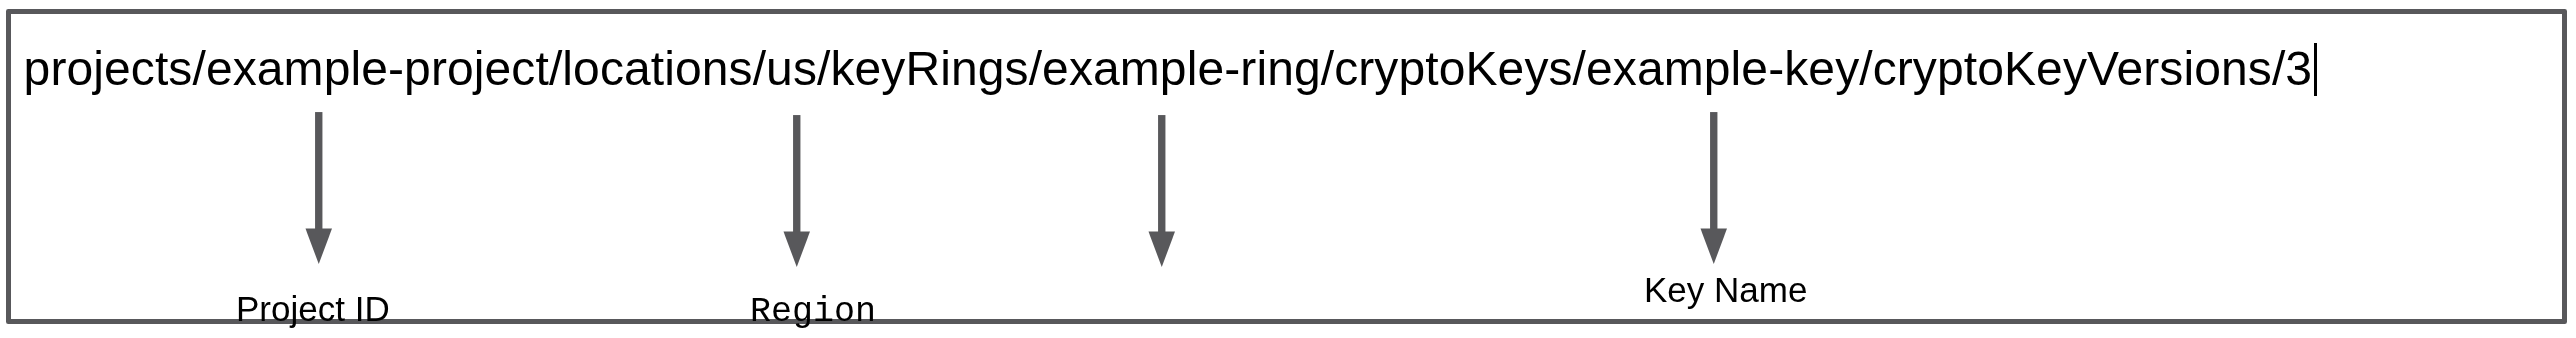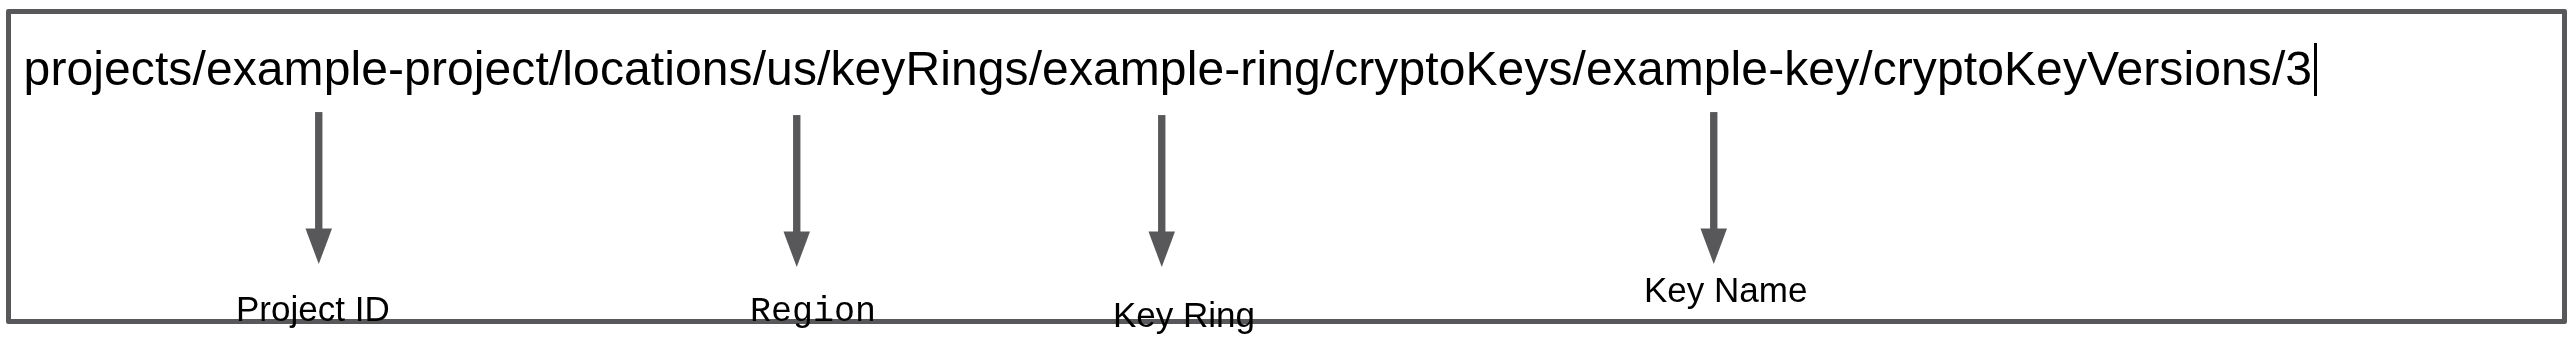--- a/index.html
+++ b/index.html
@@ -108,17 +108,16 @@
   </div>
   <div class="ann-arrow arrow-key-name">
     <svg viewBox="0 0 40 210" xmlns="http://www.w3.org/2000/svg">
       <line x1="20" y1="0" x2="20" y2="160" stroke="currentColor" stroke-width="10"></line>
       <polygon points="2,158 38,158 20,206" fill="currentColor"></polygon>
     </svg>
   </div>
 
   <div class="ann-label label-project-id">Project ID</div>
   <div class="ann-label label-region">Region</div>
-  <div class="ann-label label-key-ring">Key Ring</div>
   <div class="ann-label label-key-name">Key Name</div>
 
 </div>
 
 
 </body></html>

